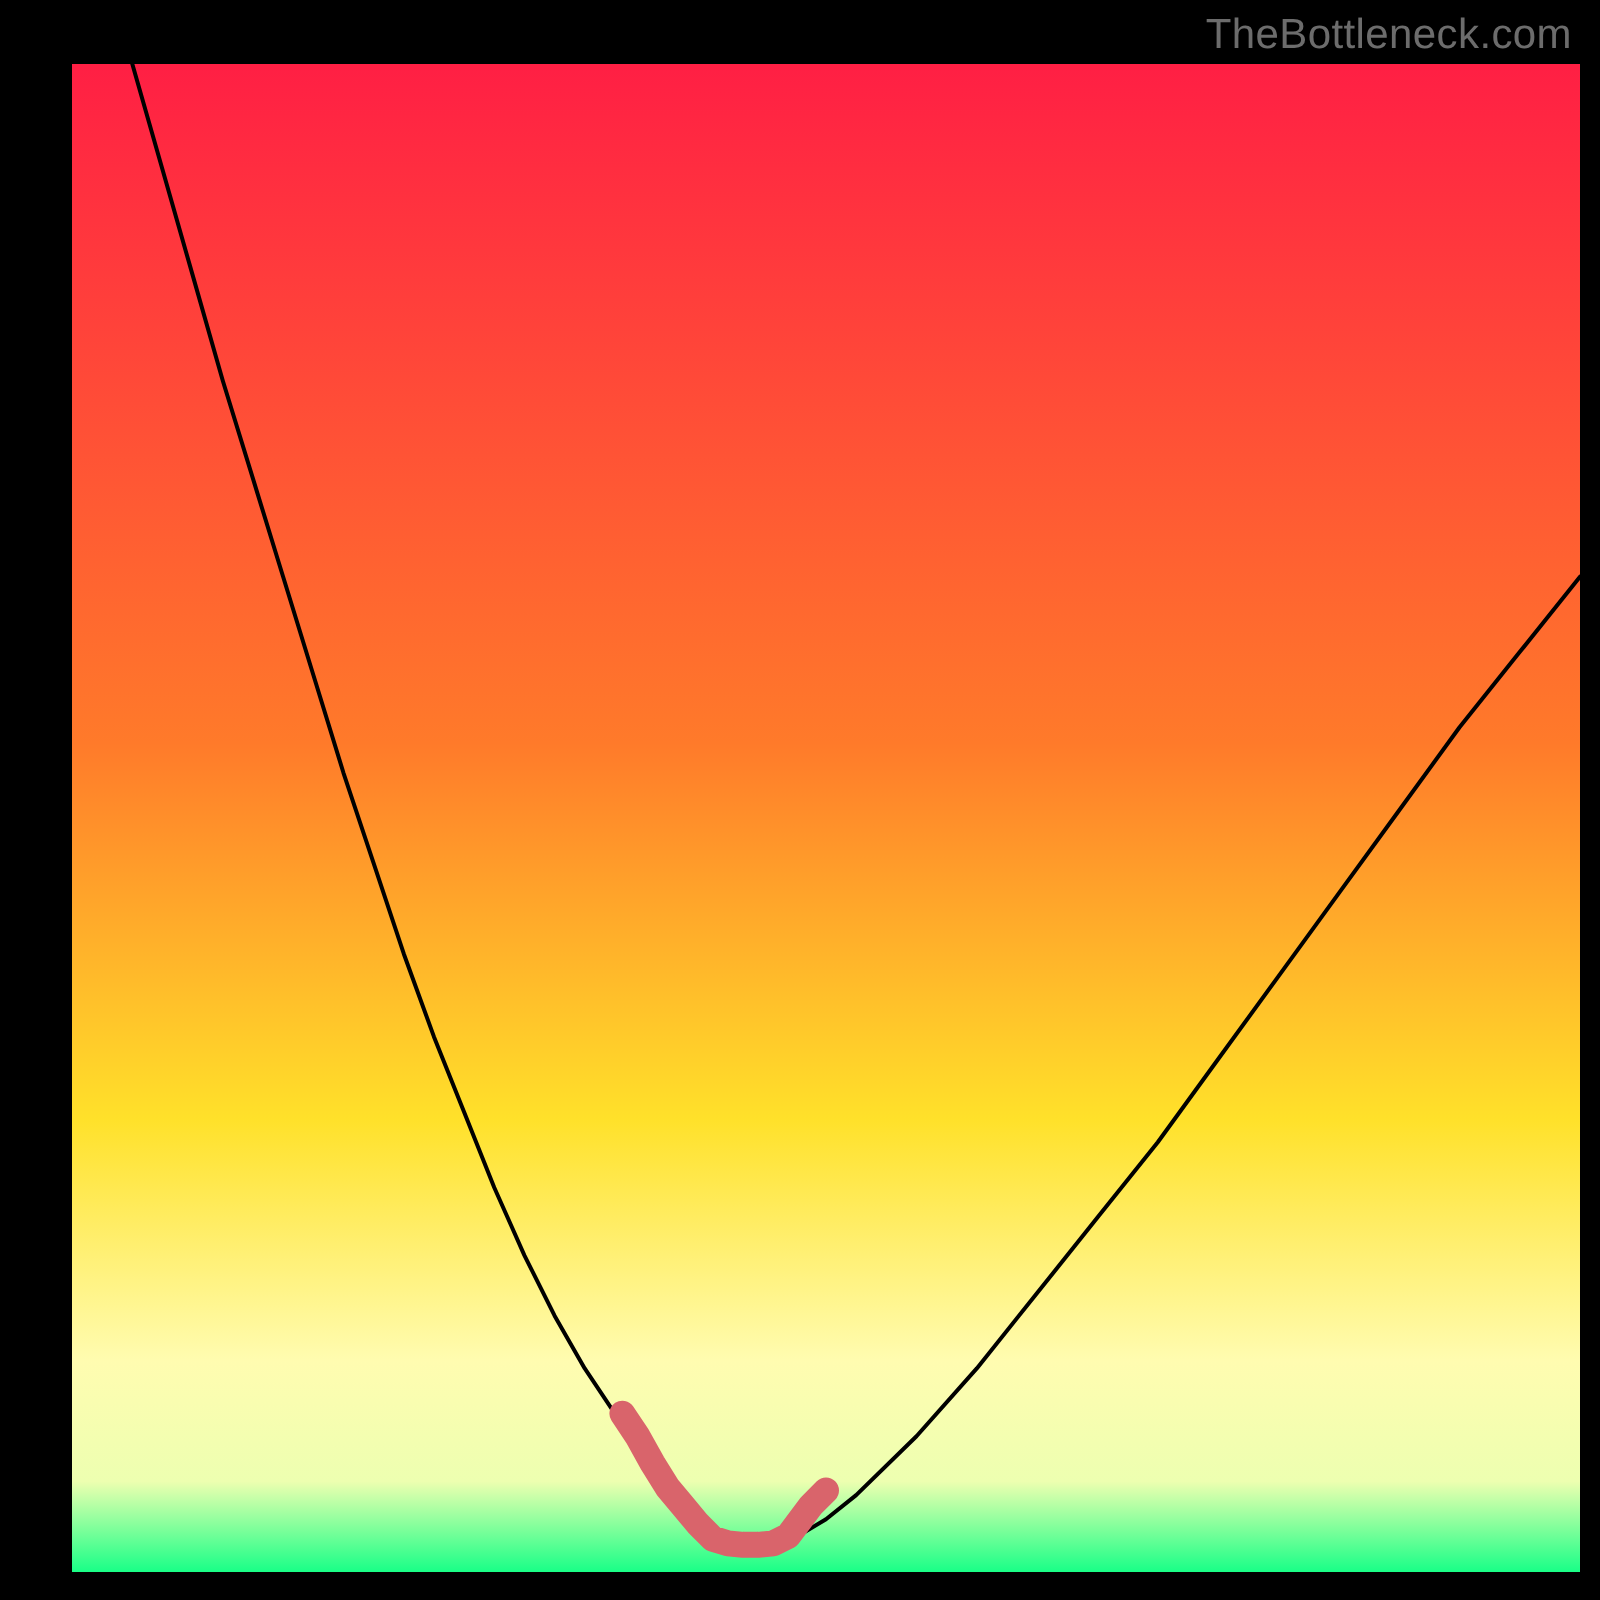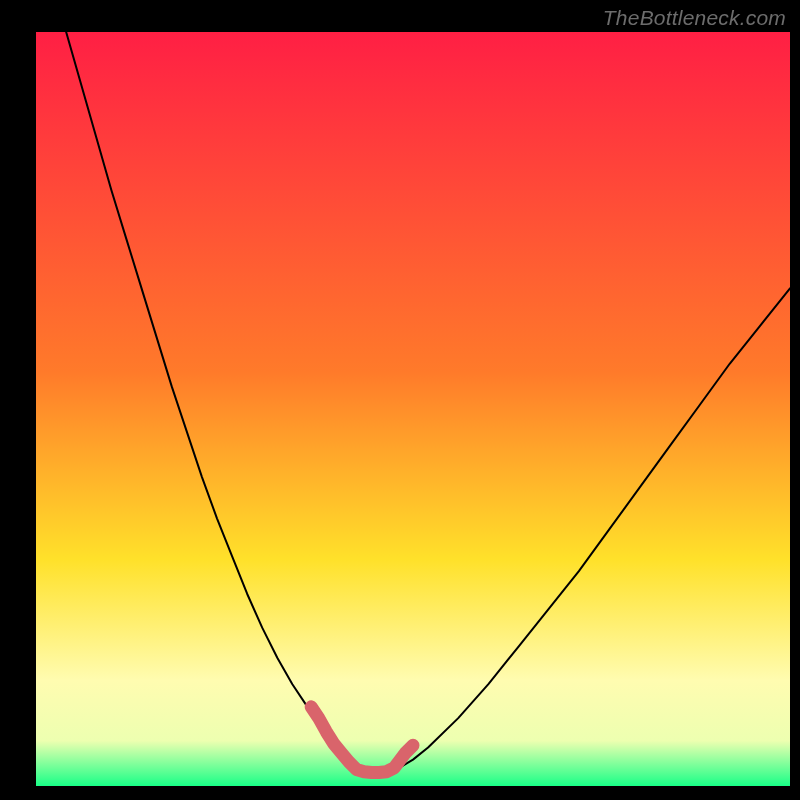--- a/index.html
+++ b/index.html
@@ -19,21 +19,20 @@
   }
   .watermark {
     position: absolute;
     top: 6px;
     right: 14px;
     color: #6c6c6c;
     font-size: 21px;
     font-weight: 500;
     letter-spacing: 0.2px;
     z-index: 5;
-    font-style: italic;
   }
   svg {
     position: absolute;
     left: 0;
     top: 0;
     display: block;
   }
 </style>
 </head>
 <body>

